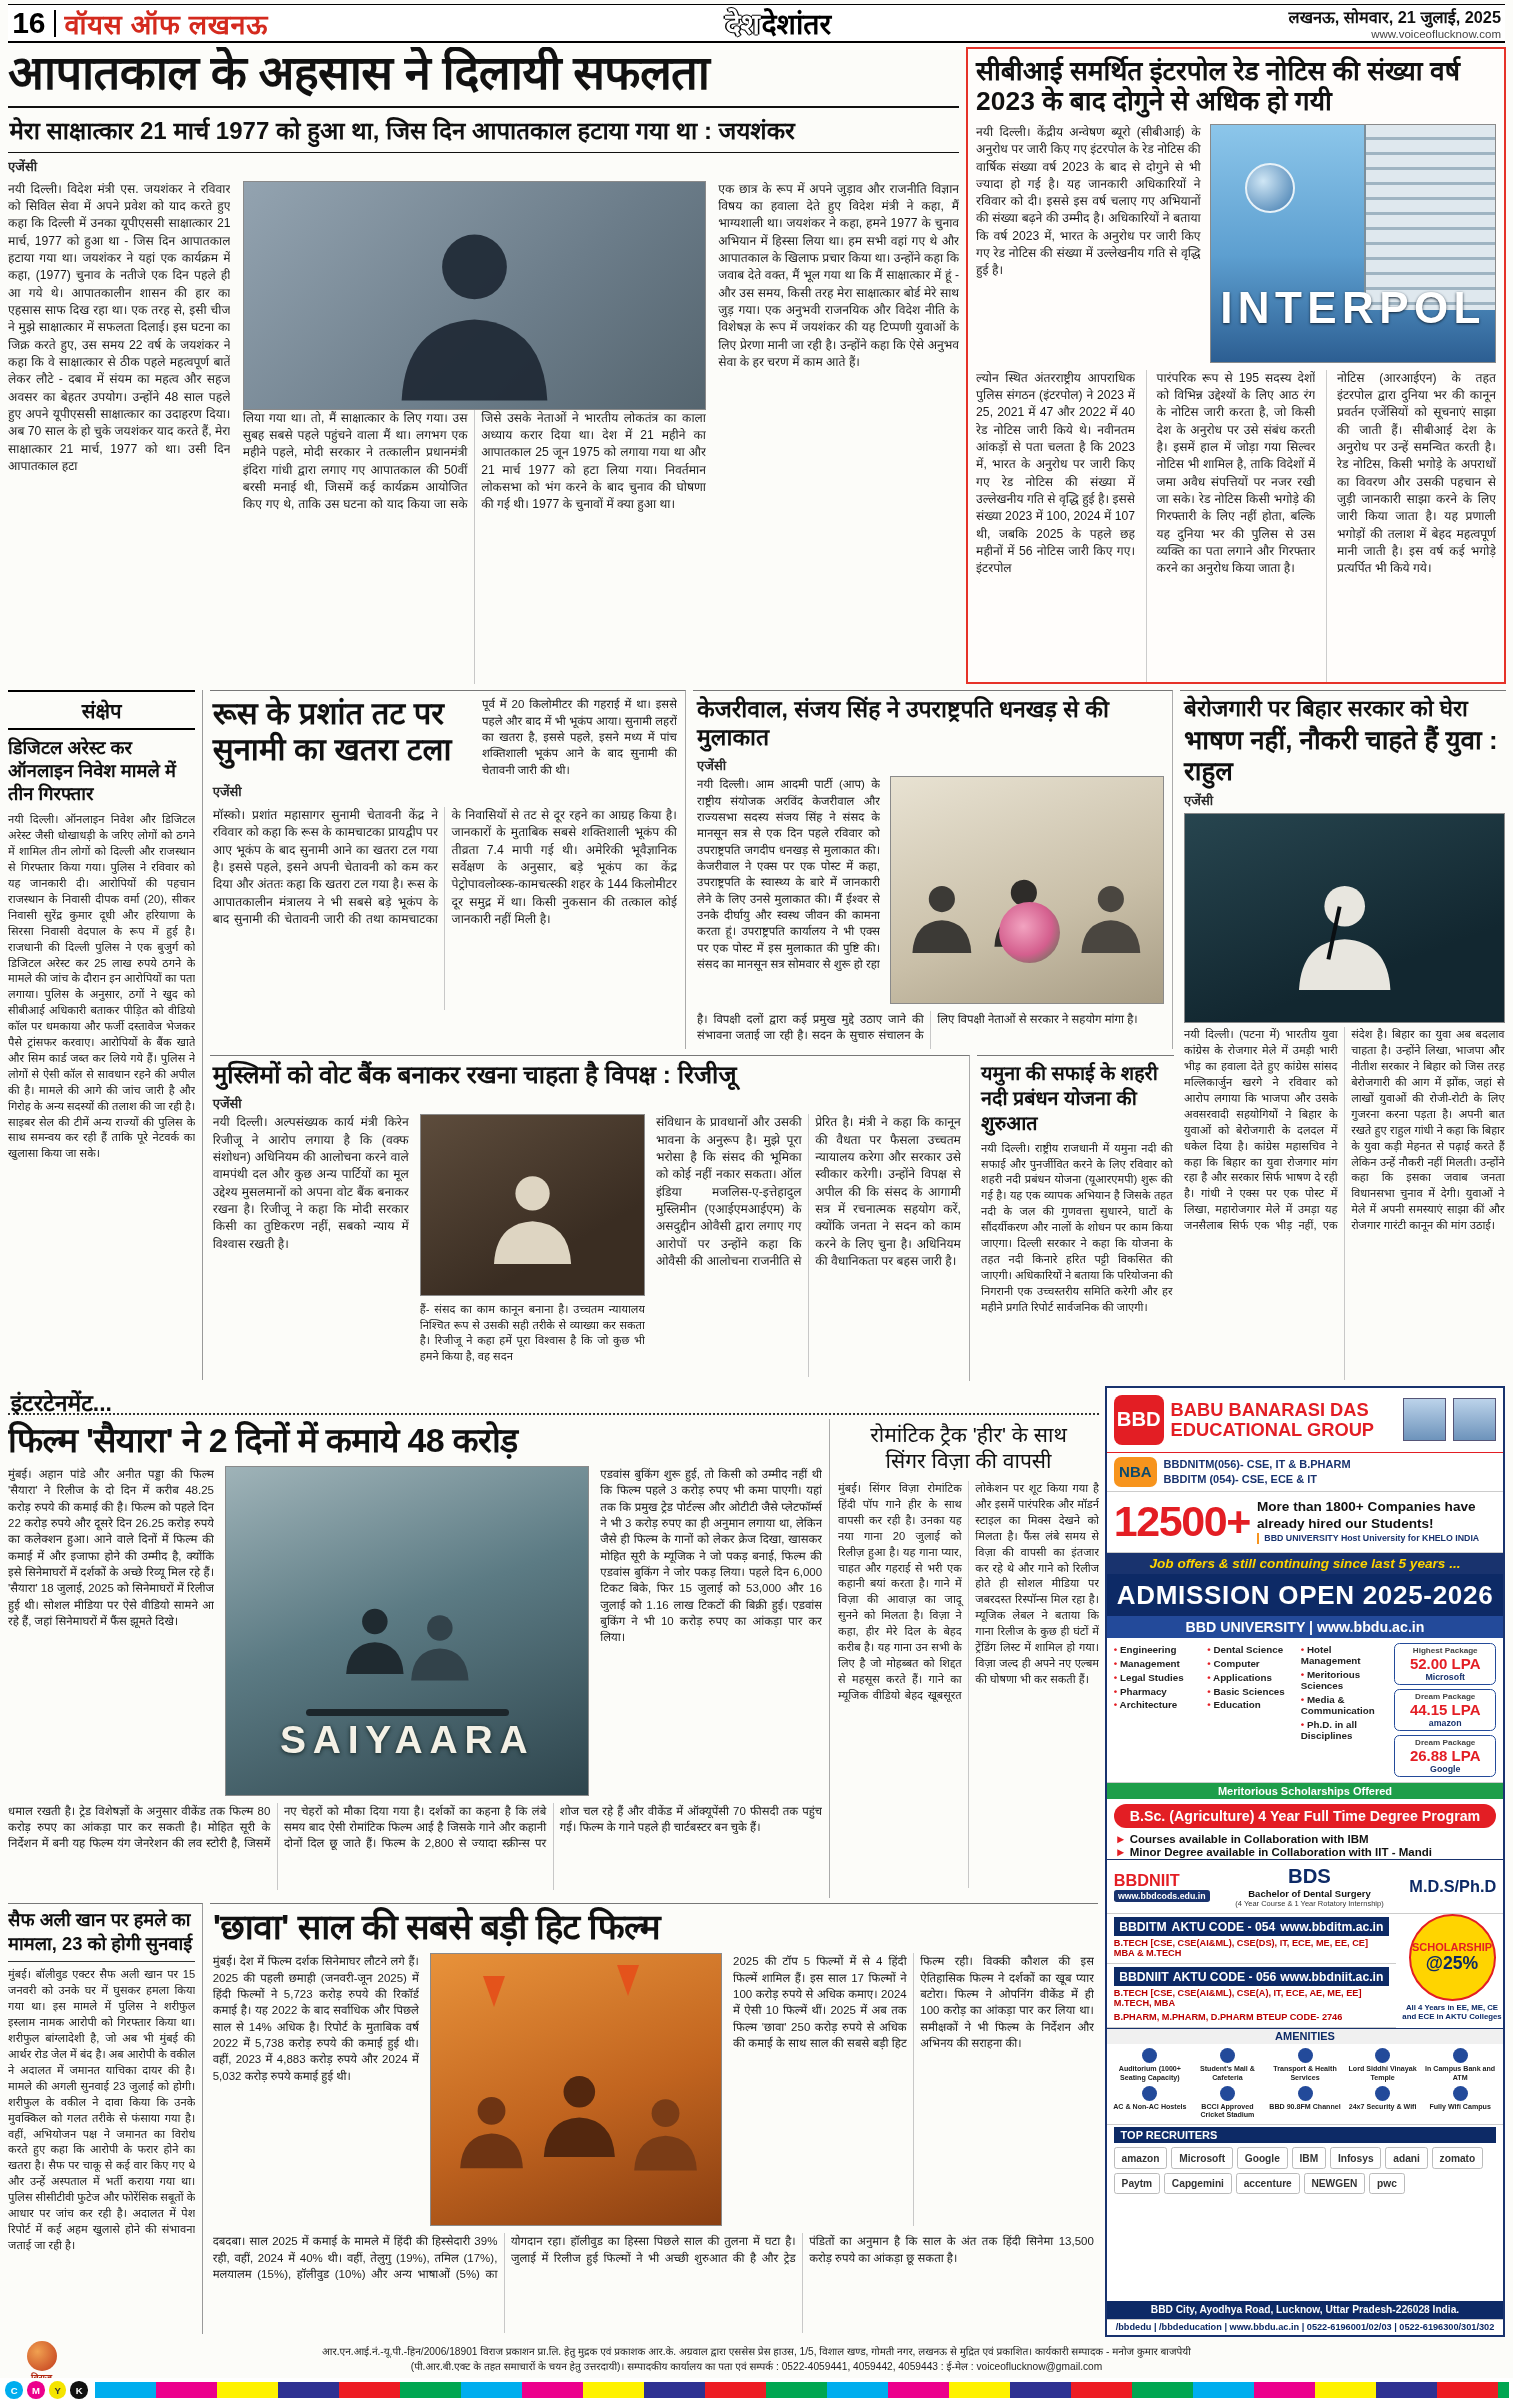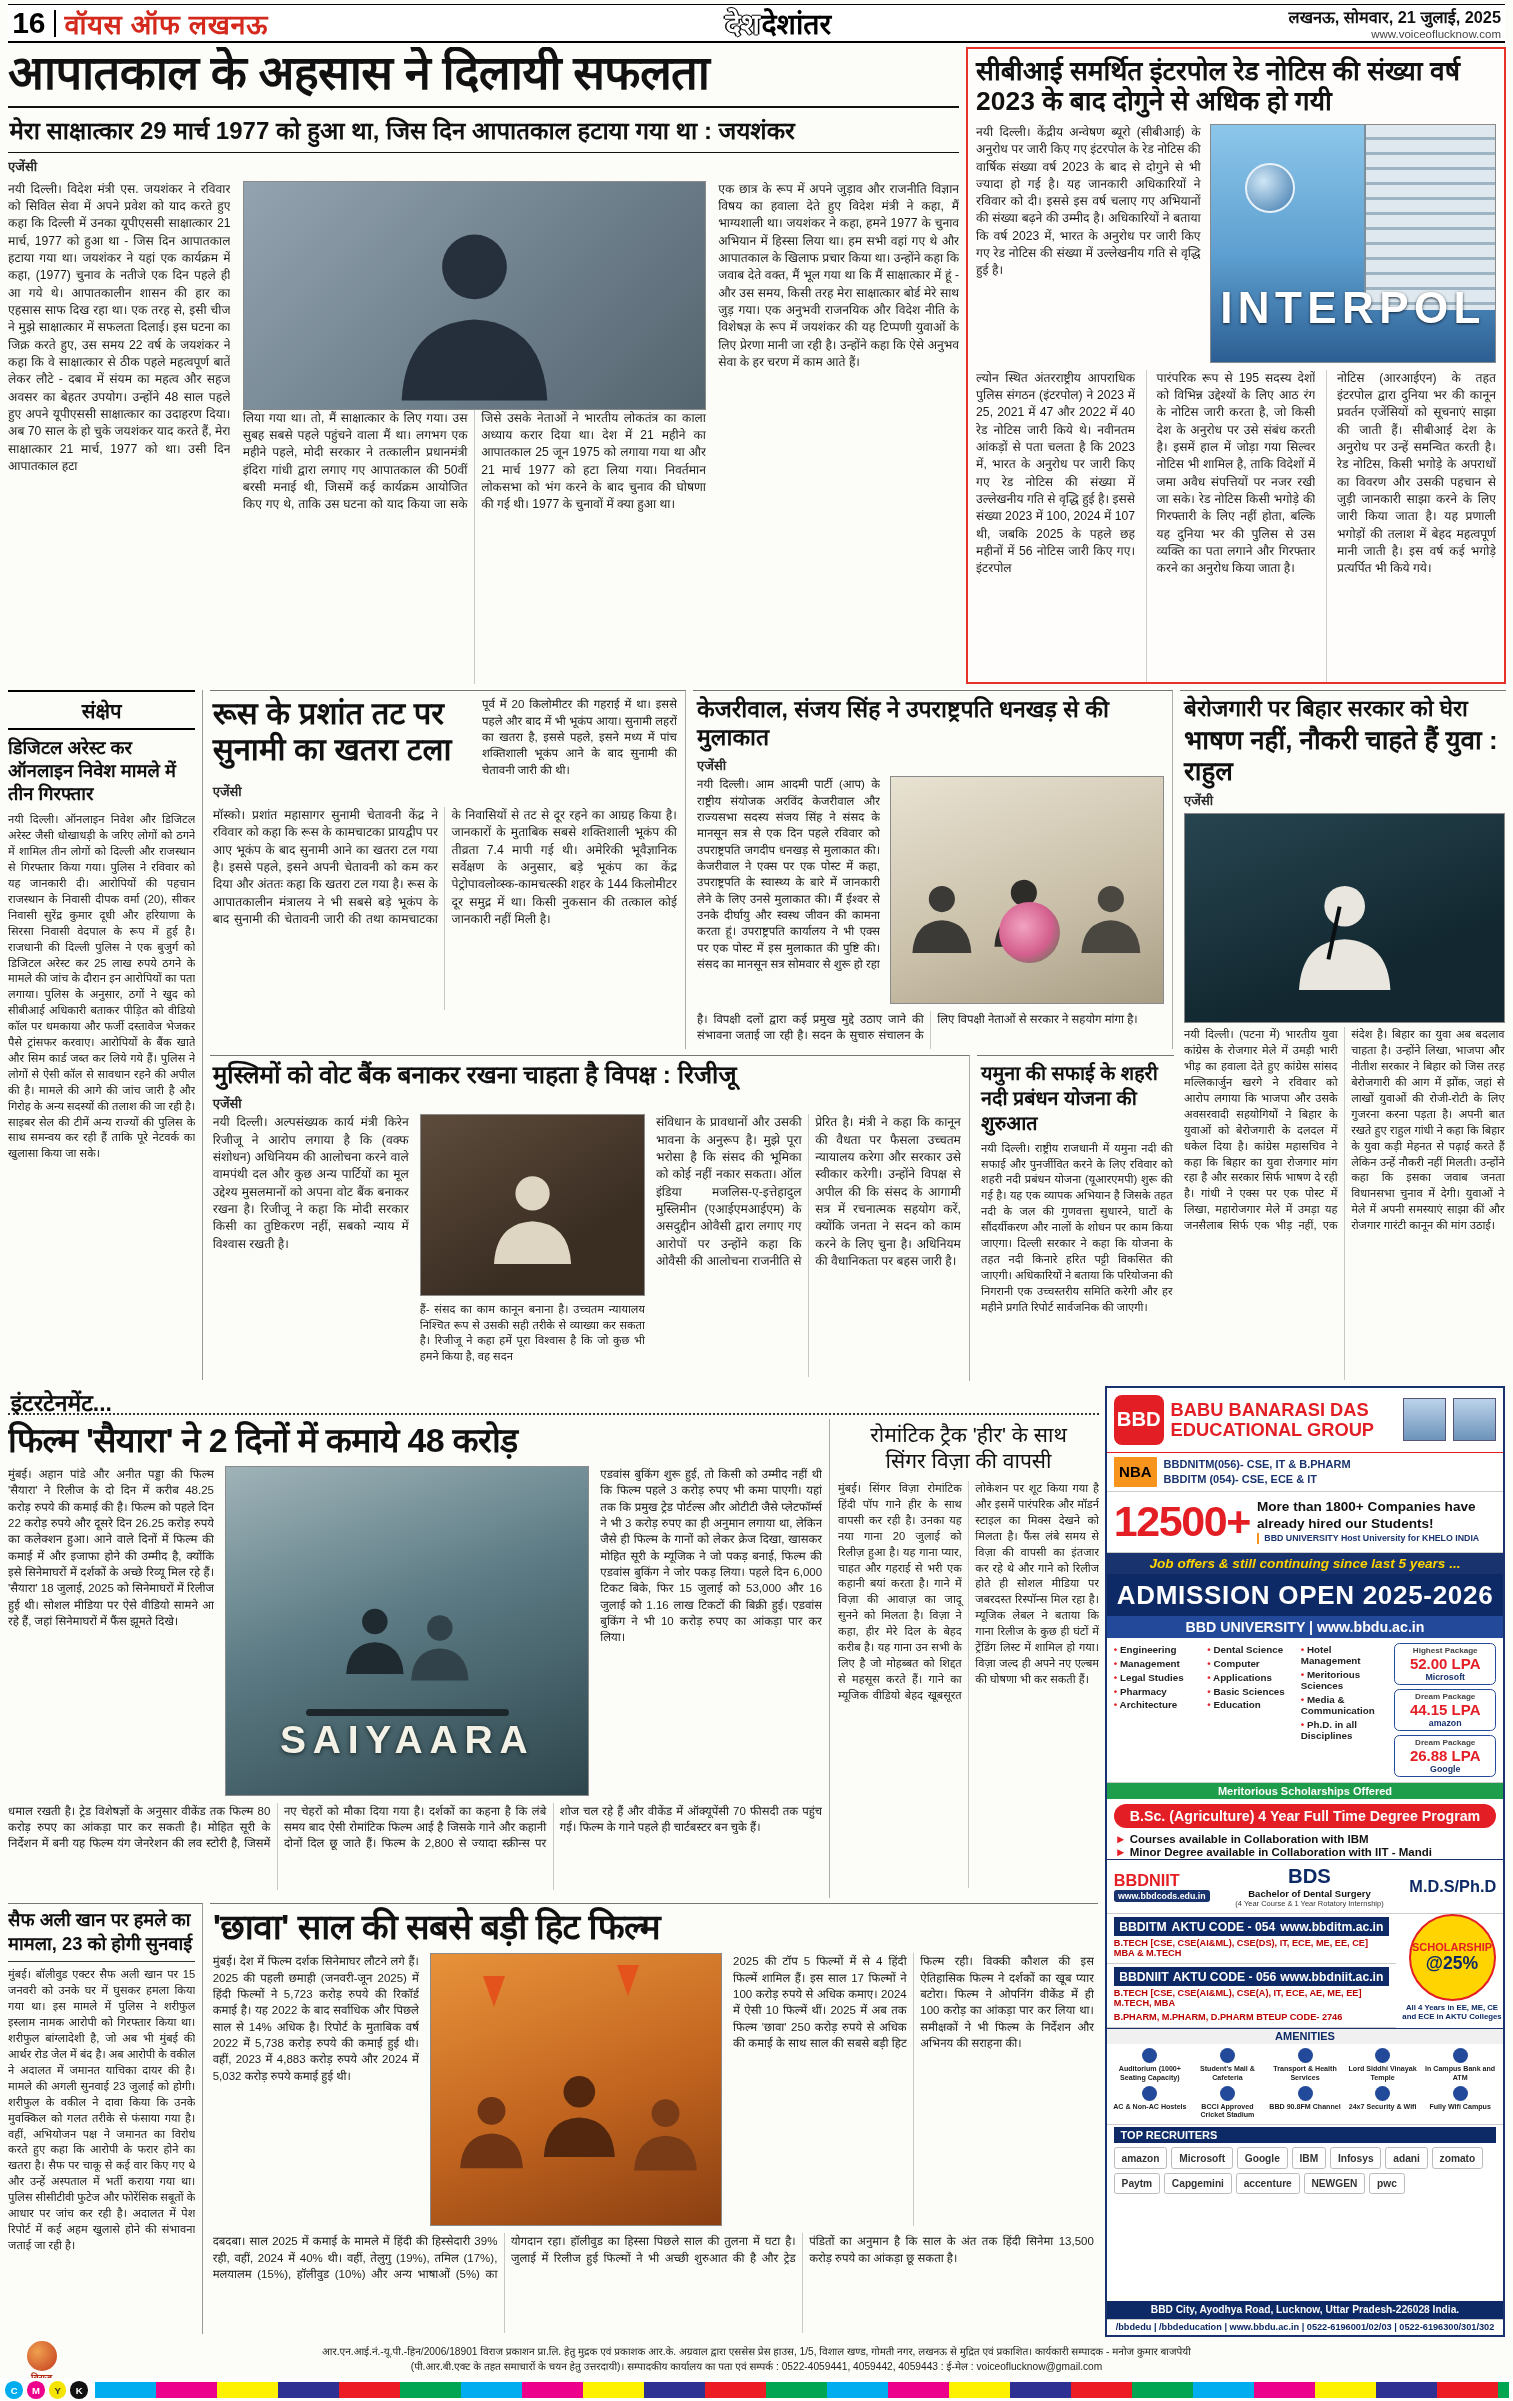--- a/index.html
+++ b/index.html
@@ -108,21 +108,21 @@
   .flag{position:absolute;top:8%;width:0;height:0;border-left:11px solid transparent;border-right:11px solid transparent;border-top:31px solid #e4531b}
   .chh-c3{width:42%;font-size:11.5px}
   .chh-bottom{margin-top:6.8px;height:100px;font-size:11.5px}
   
   .bbd{left:1105px;top:1386px;width:400px;height:951px;border:2px solid #19336e;background:#fff;overflow:hidden;display:flex;flex-direction:column}
   .bbd-head{display:flex;align-items:center;gap:6.8px;padding:6.8px;background:#fff;border-bottom:1.4px solid #e31e24}
   .bbd-logo{width:50px;height:50px;border-radius:8.1px;background:#e31e24;color:#fff;font-size:20.3px;font-weight:bold;display:flex;align-items:center;justify-content:center;flex:0 0 auto}
   .bbd-name{font-size:18.3px;font-weight:bold;color:#e31e24;line-height:1.1;flex:1}
   .bbd-bld{width:43px;height:43px;background:linear-gradient(180deg,#bcd3ea,#6d93bb);border:0.7px solid #557;flex:0 0 auto}
   .nba-row{display:flex;align-items:center;gap:6.8px;padding:4.1px 6.8px;border-bottom:0.7px solid #ccc}
-  .nba-badge{width:43px;height:30px;background:#f7941d;color:#000000;font-weight:bold;font-size:15px;display:flex;align-items:center;justify-content:center;border-radius:1px}
+  .nba-badge{width:43px;height:30px;background:#f7941d;color:#0c4a6e;font-weight:bold;font-size:15px;display:flex;align-items:center;justify-content:center;border-radius:7px}
   .nba-lines{font-size:11px;font-weight:bold;color:#19336e;line-height:1.3}
   .hero-row{display:flex;align-items:center;gap:6.8px;padding:5.4px 6.8px;border-bottom:0.7px solid #ccc}
   .big-num{font-size:43px;font-weight:bold;color:#e31e24;letter-spacing:-1.4px}
   .hero-txt{font-size:13.6px;font-weight:bold;line-height:1.25}
   .khelo{font-size:8.8px;font-weight:bold;color:#19336e;line-height:1.25;border-left:2px solid #f7941d;padding-left:5.4px}
   .job-bar{background:#19336e;color:#ffd400;font-size:13.6px;font-weight:bold;font-style:italic;text-align:center;padding:3.4px}
   .adm-bar{background:#0d2a66;color:#fff;font-size:26px;font-weight:bold;text-align:center;padding:5.4px;letter-spacing:0.7px}
   .uni-bar{background:#234a9a;color:#fff;font-size:14.2px;font-weight:bold;text-align:center;padding:2.7px}
   .course-wrap{display:flex;padding:5.4px 6.8px;gap:5.4px;border-bottom:0.7px solid #ccc}
   .course-cols{flex:1;display:flex;gap:5.4px}
@@ -199,21 +199,21 @@
       <span>देशांतर</span>
     </div>
     <div class="mh-right">
       <div class="mh-date">लखनऊ, सोमवार, 21 जुलाई, 2025</div>
       <div class="mh-url">www.voiceoflucknow.com</div>
     </div>
   </header>
 
   <section class="abs lead-story">
     <h1>आपातकाल के अहसास ने दिलायी सफलता</h1>
-    <div class="lead-sub">मेरा साक्षात्कार 29 मार्च 1977 को हुआ था, जिस दिन आपातकाल हटाया गया था : जयशंकर</div>
+    <div class="lead-sub">मेरा साक्षात्कार 21 मार्च 1977 को हुआ था, जिस दिन आपातकाल हटाया गया था : जयशंकर</div>
     <div class="byline">एजेंसी</div>
     <div class="lead-content">
       <div class="lcol body-txt">नयी दिल्ली। विदेश मंत्री एस. जयशंकर ने रविवार को सिविल सेवा में अपने प्रवेश को याद करते हुए कहा कि दिल्ली में उनका यूपीएससी साक्षात्कार 21 मार्च, 1977 को हुआ था - जिस दिन आपातकाल हटाया गया था। जयशंकर ने यहां एक कार्यक्रम में कहा, (1977) चुनाव के नतीजे एक दिन पहले ही आ गये थे। आपातकालीन शासन की हार का एहसास साफ दिख रहा था। एक तरह से, इसी चीज ने मुझे साक्षात्कार में सफलता दिलाई। इस घटना का जिक्र करते हुए, उस समय 22 वर्ष के जयशंकर ने कहा कि वे साक्षात्कार से ठीक पहले महत्वपूर्ण बातें लेकर लौटे - दबाव में संयम का महत्व और सहज अवसर का बेहतर उपयोग। उन्होंने 48 साल पहले हुए अपने यूपीएससी साक्षात्कार का उदाहरण दिया। अब 70 साल के हो चुके जयशंकर याद करते हैं, मेरा साक्षात्कार 21 मार्च, 1977 को था। उसी दिन आपातकाल हटा</div>
       <div class="lmid">
         <div class="photo jaishankar-photo">
           <svg class="sil" style="left:28%;width:44%;height:92%;fill:#1d2733;opacity:.9" viewBox="0 0 299.625 309.109" width="203" height="210">
               <use href="#person"></use>
             </svg>
         </div>
         <div class="lmid-txt body-txt cols2">लिया गया था। तो, मैं साक्षात्कार के लिए गया। उस सुबह सबसे पहले पहुंचने वाला मैं था। लगभग एक महीने पहले, मोदी सरकार ने तत्कालीन प्रधानमंत्री इंदिरा गांधी द्वारा लगाए गए आपातकाल की 50वीं बरसी मनाई थी, जिसमें कई कार्यक्रम आयोजित किए गए थे, ताकि उस घटना को याद किया जा सके जिसे उसके नेताओं ने भारतीय लोकतंत्र का काला अध्याय करार दिया था। देश में 21 महीने का आपातकाल 25 जून 1975 को लगाया गया था और 21 मार्च 1977 को हटा लिया गया। निवर्तमान लोकसभा को भंग करने के बाद चुनाव की घोषणा की गई थी। 1977 के चुनावों में क्या हुआ था।</div>

